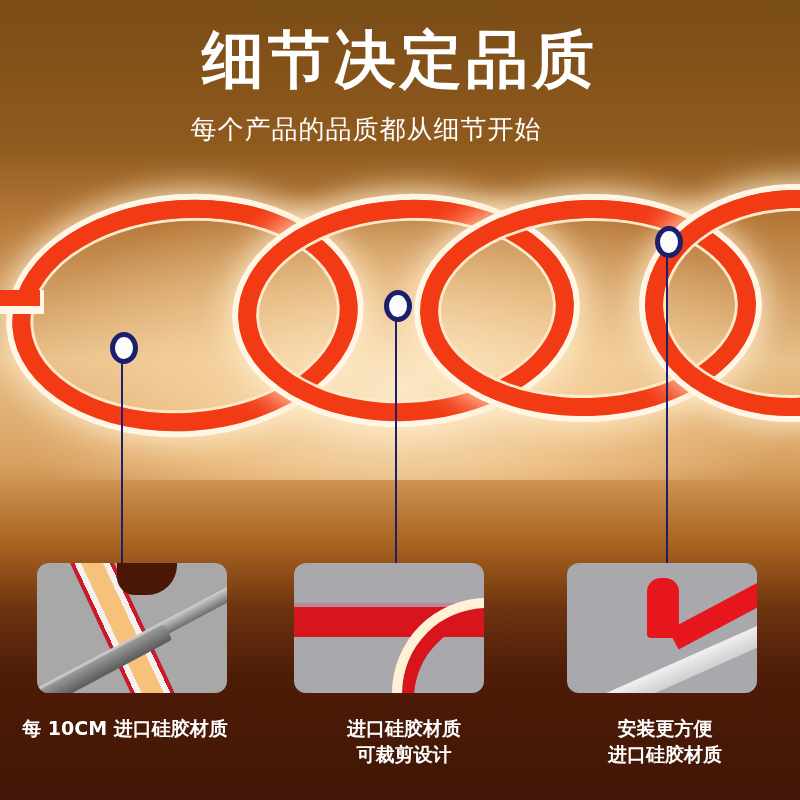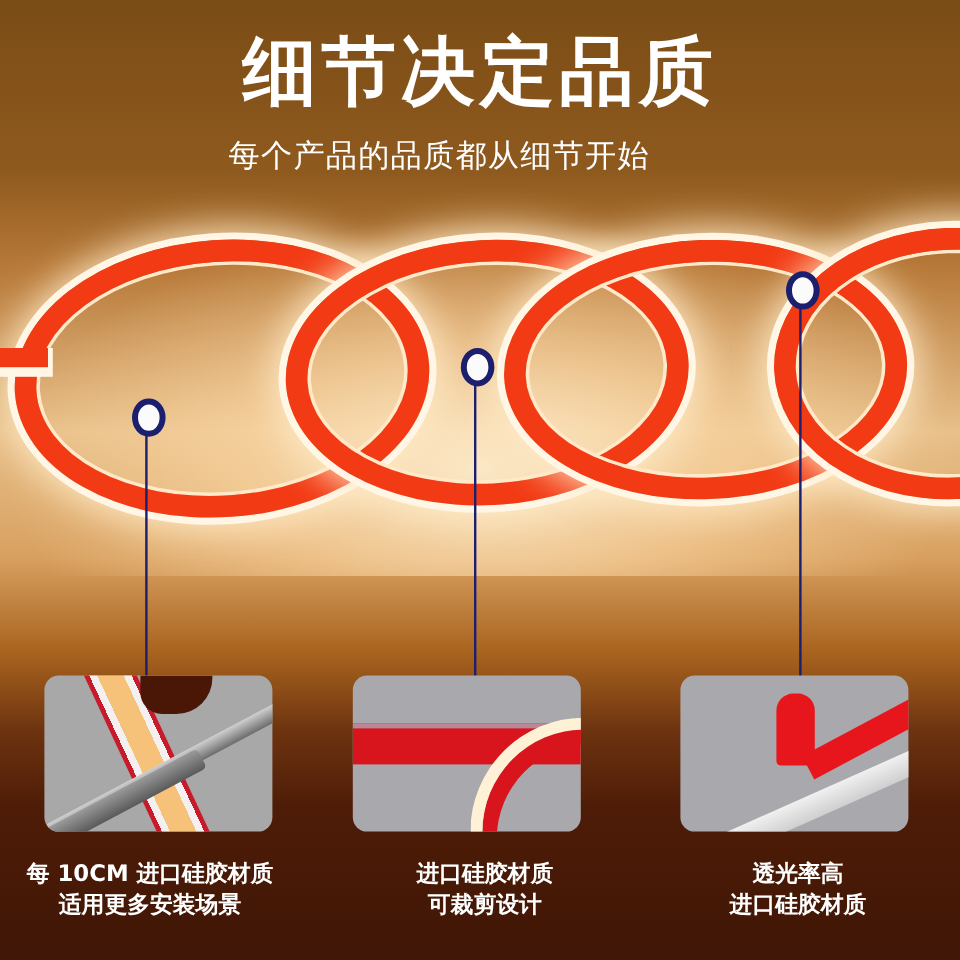--- a/index.html
+++ b/index.html
@@ -80,22 +80,21 @@
 </div>
 
 <div class="card" style="left:567px;">
   <div style="position:absolute; left:10px; top:95px; width:220px; height:20px; background:linear-gradient(180deg,#f0f0f0,#cfcfcf); transform:rotate(-24deg);"></div>
   <div style="position:absolute; left:100px; top:40px; width:110px; height:22px; background:#e6161c; transform:rotate(-28deg);"></div>
   <div style="position:absolute; left:80px; top:15px; width:32px; height:60px; background:#e6161c; border-radius:14px 14px 4px 4px;"></div>
 </div>
 
 <div class="caption" style="left:20px; width:210px;">
   <div>每 10CM 进口硅胶材质</div>
-  <div>适用更多安装场景</div>
 </div>
 <div class="caption" style="left:309px; width:190px;text-align:center;">
   <div>进口硅胶材质</div>
   <div>可裁剪设计</div>
 </div>
 <div class="caption" style="left:570px; width:190px;">
-  <div>透光率高</div>
+  <div>安装更方便</div>
   <div>进口硅胶材质</div>
 </div>
 
 </body></html>

